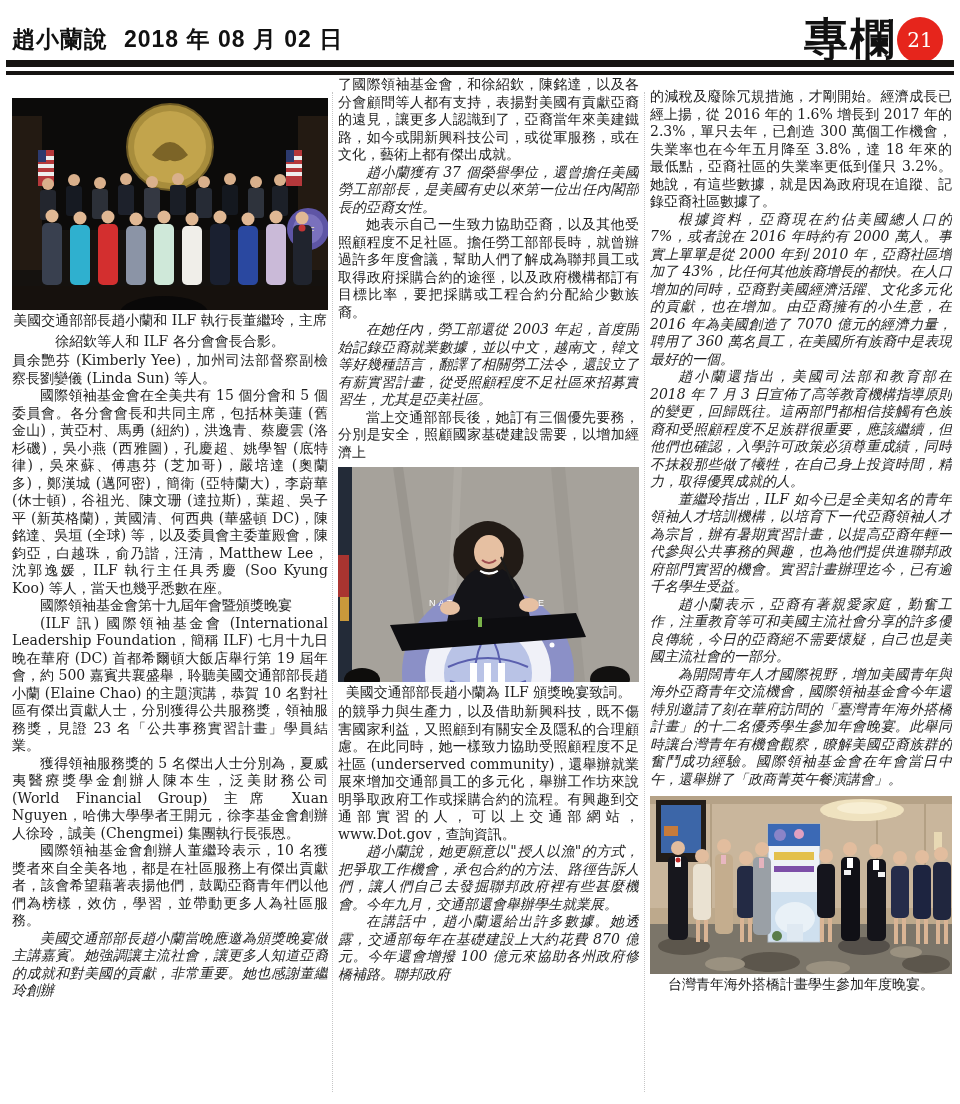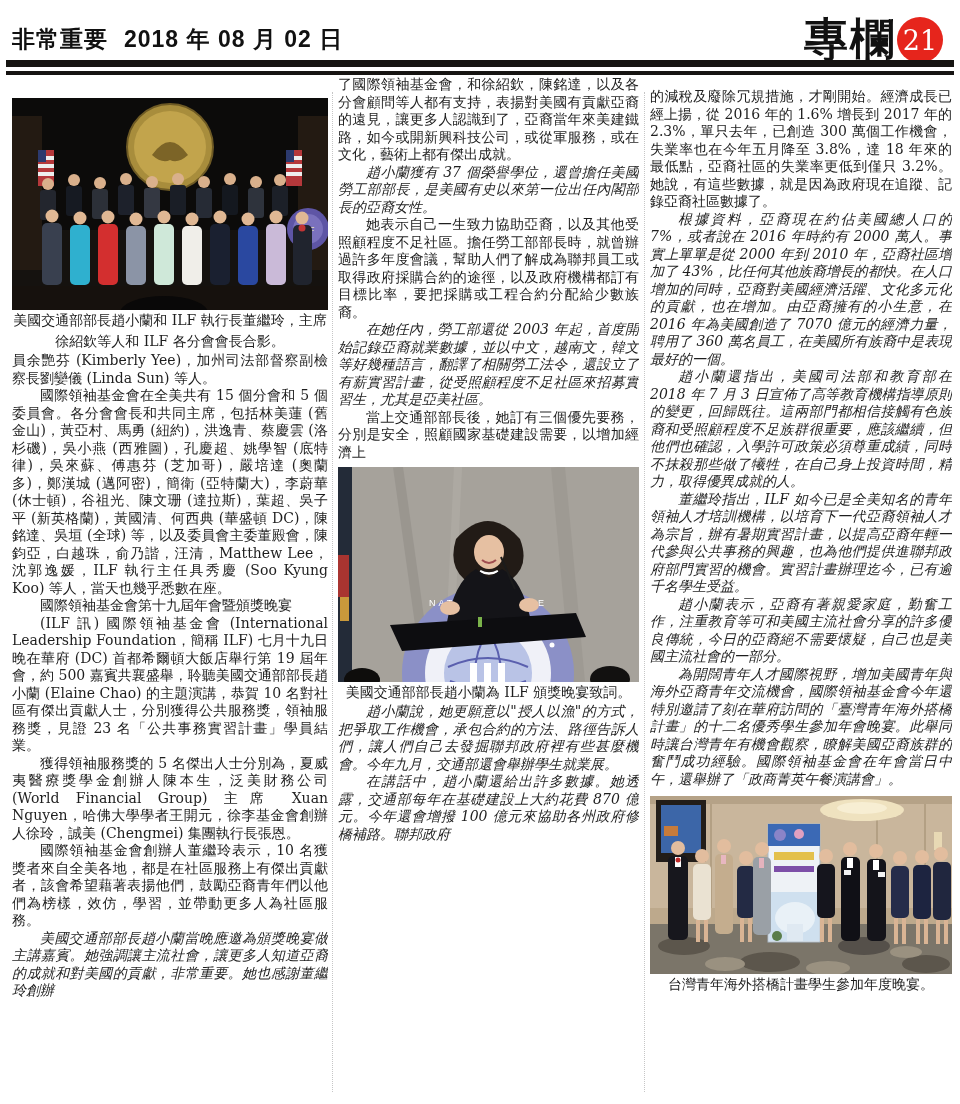--- a/index.html
+++ b/index.html
@@ -5,21 +5,21 @@
   html,body{margin:0;padding:0;background:#fff;}
   body{width:960px;height:1104px;position:relative;overflow:hidden;
        font-family:"DejaVu Serif","Liberation Serif",serif;color:#1e1e1e;}
   
   .masthead{position:absolute;left:12px;top:24px;font-family:"Liberation Sans",sans-serif;
             font-weight:900;font-size:23px;letter-spacing:1px;color:#111;}
   .masthead .date{margin-left:16px;}
   .section-label{position:absolute;right:64px;top:10px;font-family:Liberation Mono, monospace;
             font-weight:900;font-size:44px;color:#111;letter-spacing:2px;}
   .pagenum{position:absolute;left:897px;top:17px;width:46px;height:46px;border-radius:50%;
-           background:#e6251c;color:#fff;font-size:27px;display:flex;align-items:center;
+           background:#e6251c;color:#fff;font-size:20px;display:flex;align-items:center;
            justify-content:center;font-family:"DejaVu Serif",serif;}
   .rule1{position:absolute;left:6px;top:60px;width:948px;height:7px;background:#161412;}
   .rule2{position:absolute;left:6px;top:71px;width:948px;height:4px;background:#161412;}
   
   .col{position:absolute;font-size:14px;line-height:17.5px;text-align:justify;overflow:hidden;}
   #colL{left:12px;top:98px;width:316px;height:1002px;}
   #colM{left:338px;top:76px;width:301px;height:1012px;}
   #colR{left:650px;top:88px;width:302px;height:1012px;}
   .divider{position:absolute;top:92px;height:1000px;width:0;border-left:1px dotted #c6c6c6;}
   #div1{left:332px;} #div2{left:644px;}
@@ -27,21 +27,21 @@
   p.ind{text-indent:2em;}
   p.gap{font-style:italic;}
   .caption{text-align:center;font-size:14px;line-height:21px;margin:7px 2px 8px;text-indent:0;}
   .photo{display:block;}
   svg{display:block;}
 </style>
 </head>
 <body>
 
 <div class="masthead">
-  <span>非常重要</span><span class="date">2018 年 08 月 02 日</span>
+  <span>趙小蘭說</span><span class="date">2018 年 08 月 02 日</span>
 </div>
 <div class="section-label">專欄</div>
 <div class="pagenum">21</div>
 <div class="rule1"></div>
 <div class="rule2"></div>
 
 <div class="divider" id="div1"></div>
 <div class="divider" id="div2"></div>
 
 <div class="col" id="colL">
@@ -180,20 +180,21 @@
       <ellipse cx="191" cy="138" rx="10" ry="7" fill="#e6c0a2"></ellipse>
       <line x1="163" y1="90" x2="177" y2="122" stroke="#1b1b1b" stroke-width="2"></line>
 
       <polygon points="52,158 238,146 248,170 64,184" fill="#0d0d10"></polygon>
       <rect x="140" y="150" width="4" height="10" fill="#7ab24a"></rect>
       <ellipse cx="24" cy="213" rx="18" ry="12" fill="#0e0d0c"></ellipse>
       <ellipse cx="272" cy="212" rx="20" ry="13" fill="#121110"></ellipse>
     </svg>
   </div>
   <p class="caption">美國交通部部長趙小蘭為 ILF 頒獎晚宴致詞。</p>
+  <p>的競爭力與生產力，以及借助新興科技，既不傷害國家利益，又照顧到有關安全及隱私的合理顧慮。在此同時，她一樣致力協助受照顧程度不足社區 (underserved community)，還舉辦就業展來增加交通部員工的多元化，舉辦工作坊來說明爭取政府工作或採購合約的流程。有興趣到交通部實習的人，可以上交通部網站，www.Dot.gov，查詢資訊。</p>
   <p class="ind gap">趙小蘭說，她更願意以"授人以漁"的方式，把爭取工作機會，承包合約的方法、路徑告訴人們，讓人們自己去發掘聯邦政府裡有些甚麼機會。今年九月，交通部還會舉辦學生就業展。</p>
   <p class="ind gap">在講話中，趙小蘭還給出許多數據。她透露，交通部每年在基礎建設上大約花費 870 億元。今年還會增撥 100 億元來協助各州政府修橋補路。聯邦政府</p>
 </div>
 
 <div class="col" id="colR">
   <p>的減稅及廢除冗規措施，才剛開始。經濟成長已經上揚，從 2016 年的 1.6% 增長到 2017 年的 2.3%，單只去年，已創造 300 萬個工作機會，失業率也在今年五月降至 3.8%，達 18 年來的最低點，亞裔社區的失業率更低到僅只 3.2%。她說，有這些數據，就是因為政府現在追蹤、記錄亞裔社區數據了。</p>
   <p class="ind gap">根據資料，亞裔現在約佔美國總人口的 7%，或者說在 2016 年時約有 2000 萬人。事實上單單是從 2000 年到 2010 年，亞裔社區增加了 43%，比任何其他族裔增長的都快。在人口增加的同時，亞裔對美國經濟活躍、文化多元化的貢獻，也在增加。由亞裔擁有的小生意，在 2016 年為美國創造了 7070 億元的經濟力量，聘用了 360 萬名員工，在美國所有族裔中是表現最好的一個。</p>
   <p class="ind gap">趙小蘭還指出，美國司法部和教育部在 2018 年 7 月 3 日宣佈了高等教育機構指導原則的變更，回歸既往。這兩部門都相信接觸有色族裔和受照顧程度不足族群很重要，應該繼續，但他們也確認，入學許可政策必須尊重成績，同時不抹殺那些做了犧牲，在自己身上投資時間，精力，取得優異成就的人。</p>
   <p class="ind gap">董繼玲指出，ILF 如今已是全美知名的青年領袖人才培訓機構，以培育下一代亞裔領袖人才為宗旨，辦有暑期實習計畫，以提高亞裔年輕一代參與公共事務的興趣，也為他們提供進聯邦政府部門實習的機會。實習計畫辦理迄今，已有逾千名學生受益。</p>
   <p class="ind gap">趙小蘭表示，亞裔有著親愛家庭，勤奮工作，注重教育等可和美國主流社會分享的許多優良傳統，今日的亞裔絕不需要懷疑，自己也是美國主流社會的一部分。</p>

